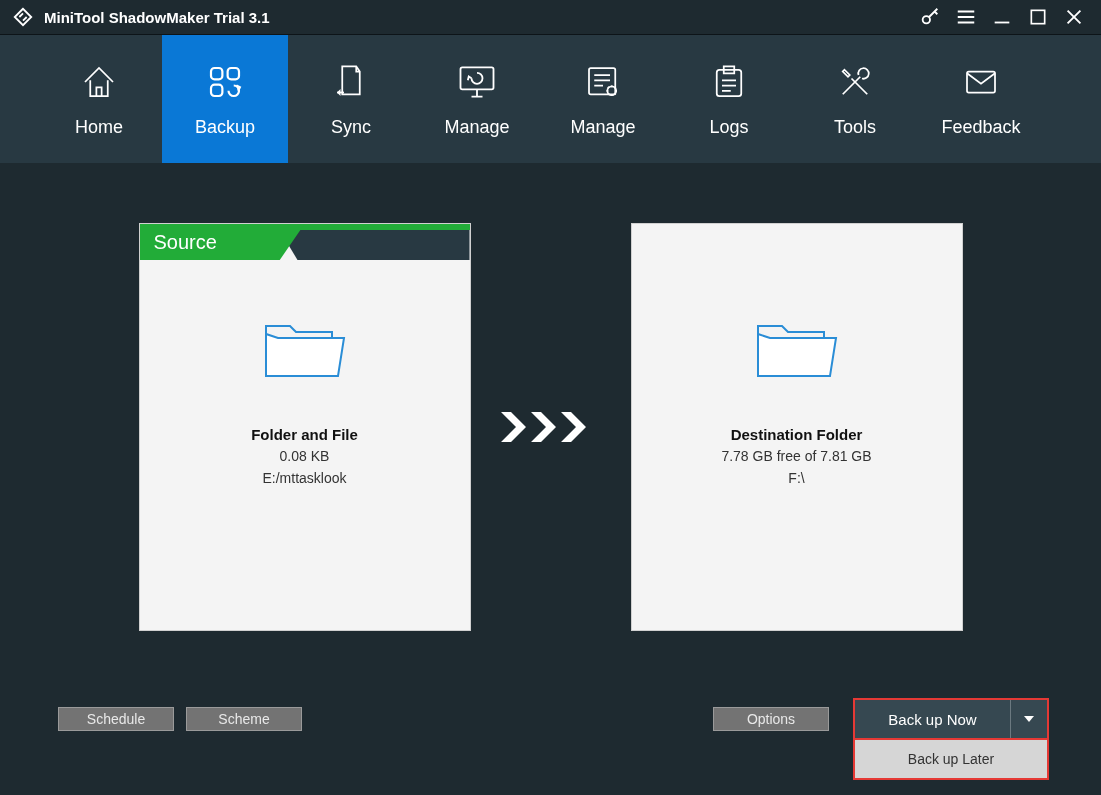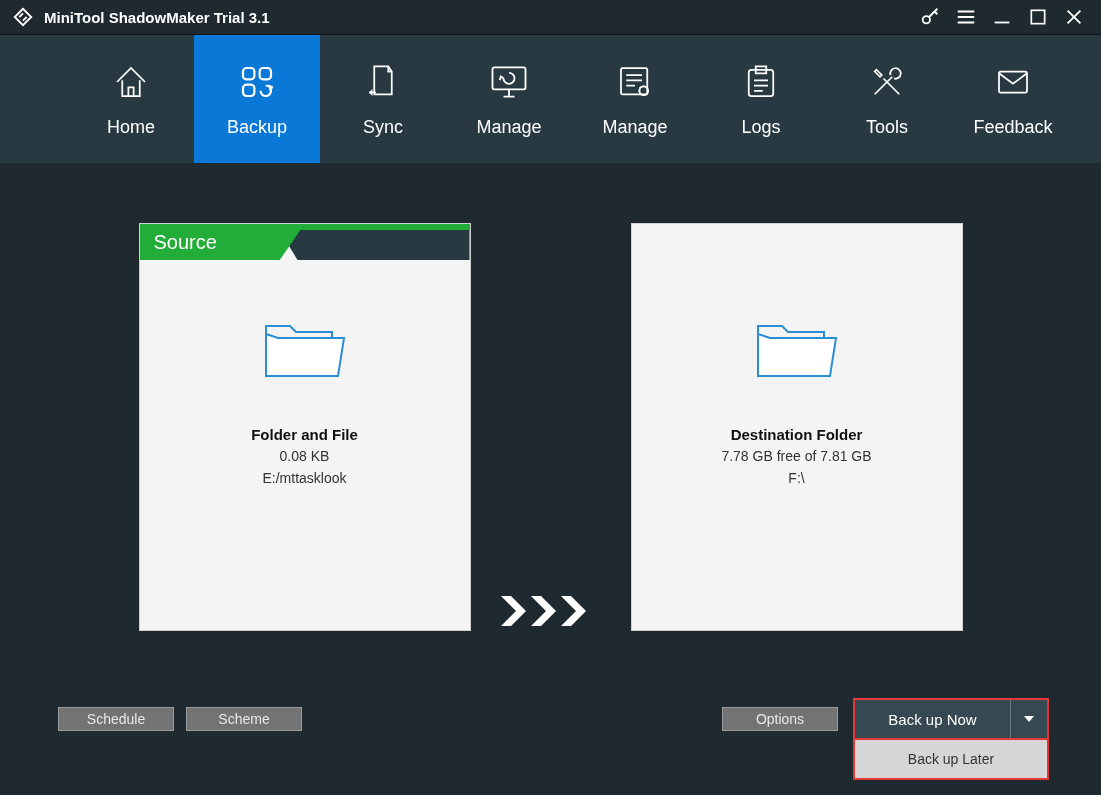--- a/index.html
+++ b/index.html
@@ -13,37 +13,37 @@
   }
   .title-bar .logo { width: 22px; height: 22px; margin-right: 10px; }
   .title-bar .spacer { flex: 1; }
   .title-bar .win-btn {
     width: 30px; height: 30px; display: flex; align-items: center;
     justify-content: center; margin-left: 6px; cursor: default;
   }
   .title-bar svg { display: block; }
 
   
-  .nav { height: 128px; background: #283942; display: flex; padding-left: 68px; }
+  .nav { height: 128px; background: #283942; display: flex; padding-left: 36px; }
   .nav-item {
     width: 126px; display: flex; flex-direction: column; align-items: center;
     justify-content: center; color: #fff; font-size: 18px;
   }
   .nav-item.active { background: #0a78d6; }
   .nav-item .nav-icon { height: 42px; display:flex; align-items:center; justify-content:center; margin-bottom: 14px;}
   .nav-item span { }
 
   
   .main {
     position: relative; height: calc(795px - 52px - 128px);
     background: #1e2a30; padding: 0;
   }
   .cards-wrap {
     position: absolute; top: 60px; left: 0; right: 0;
-    display: flex; align-items: flex-end; justify-content: center;
+    display: flex; align-items: center; justify-content: center;
   }
   .card {
     width: 332px; height: 408px; background: #f4f4f4; position: relative;
     border: 1px solid #d0d0d0;
   }
   .card-header {
     position: absolute; top: 0; left: 0; width: 100%; height: 36px;
   }
   .card-header .tab-shape {
     position: absolute; top: 0; left: 0; width: 165px; height: 36px;
@@ -77,21 +77,21 @@
     position: absolute; left: 58px; right: 52px; bottom: 38px;
     display: flex; align-items: center;
   }
   .btn {
     height: 24px; border: 1px solid #9a9a9a; color: #e8e8e8;
     font-size: 14px; display: flex; align-items: center; justify-content: center;
     background: #737373; padding: 0 24px; margin-right: 12px;
   }
   .btn.small { width: 116px; padding:0; }
   .bottom .spacer { flex: 1; }
-  .btn-options { width: 116px; margin-right: 15px;}
+  .btn-options { width: 116px; margin-right: 24px;}
 
   .backup-dropdown {
     position: relative; border: 2px solid #e53935; background: #364851;
     width: 196px; height: 42px;
   }
   .backup-now {
     display:flex; align-items:center; justify-content:center;
     width: 156px; height: 38px; color:#fff; font-size:15px;
     border-right:1px solid #6b7980; float:left;
   }

